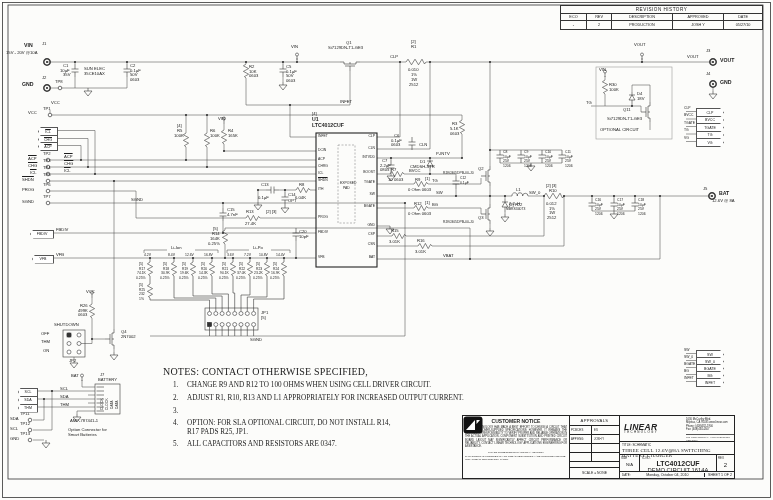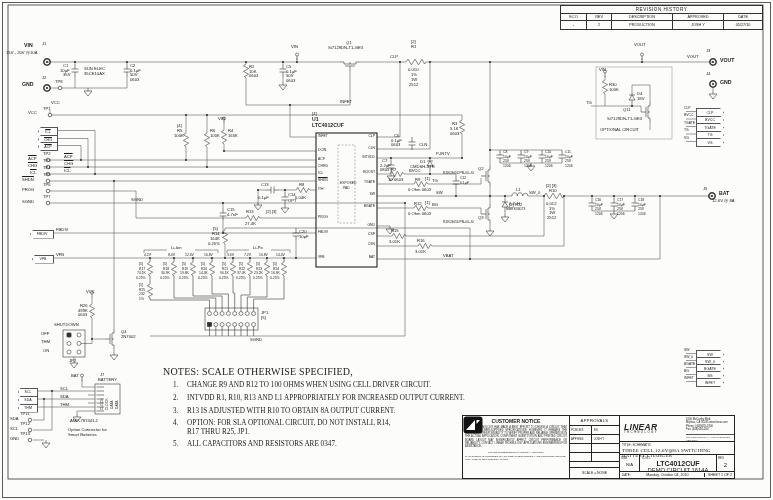--- a/index.html
+++ b/index.html
@@ -718,38 +718,37 @@
           <td>-</td>
           <td>2</td>
           <td>PRODUCTION</td>
           <td>JOSH Y</td>
           <td>05/27/10</td>
         </tr>
       </tbody>
 </table>
 
 <div class="notes">
-  <h3>NOTES: SCALE OTHERWISE SPECIFIED,</h3>
+  <h3>NOTES: CONTACT OTHERWISE SPECIFIED,</h3>
   <div id="notes-list">
         <div class="nrow">
           <span class="nnum">1.</span>
           <span class="ntxt">CHANGE R9 AND R12 TO 100 OHMS WHEN USING CELL DRIVER CIRCUIT.</span>
         </div>
         <div class="nrow">
           <span class="nnum">2.</span>
-          <span class="ntxt">INTVDD R1, R10, R13 AND L1 APPROPRIATELY FOR INCREASED OUTPUT CURRENT.</span>
+          <span class="ntxt">ADJUST R1, R10, R13 AND L1 APPROPRIATELY FOR INCREASED OUTPUT CURRENT.</span>
         </div>
         <div class="nrow">
           <span class="nnum">3.</span>
-          <span class="ntxt">R13 IS ADJUSTED WITH R10 TO OBTAIN 8A OUTPUT CURRENT.</span>
         </div>
         <div class="nrow">
           <span class="nnum">4.</span>
           <span class="ntxt">OPTION: FOR SLA OPTIONAL CIRCUIT, DO NOT INSTALL R14,
-R17 THRU R25, JP1.</span>
+R17 PADS R25, JP1.</span>
         </div>
         <div class="nrow">
           <span class="nnum">5.</span>
           <span class="ntxt">ALL CAPACITORS AND RESISTORS ARE 0347.</span>
         </div>
       </div>
 </div>
 
 <div class="tblock">
   <div class="cnotice">

